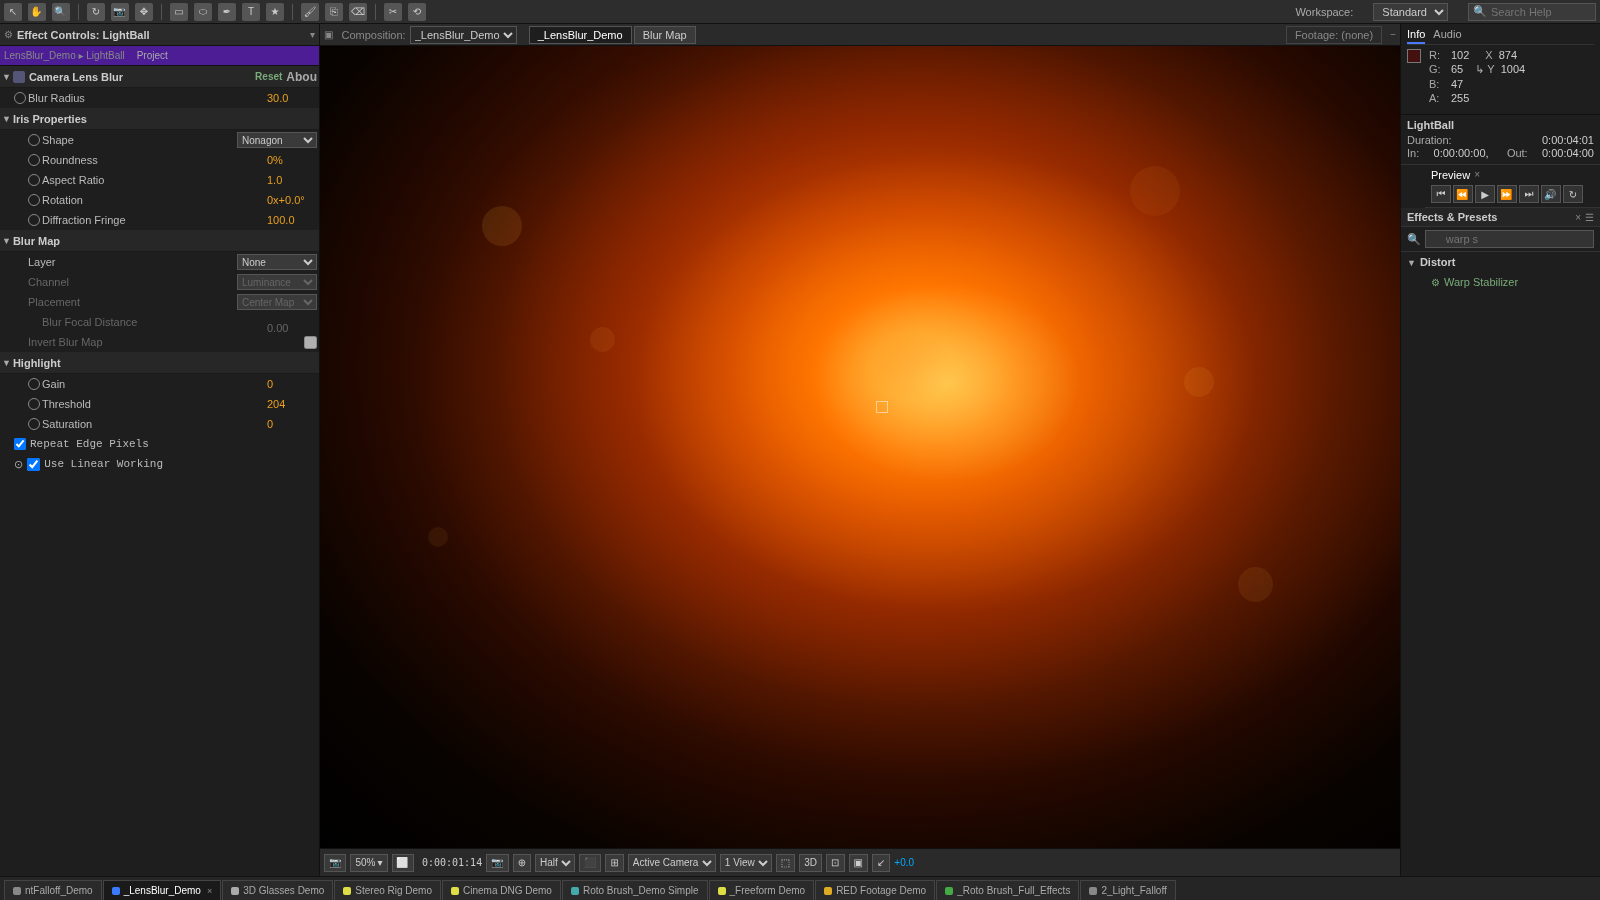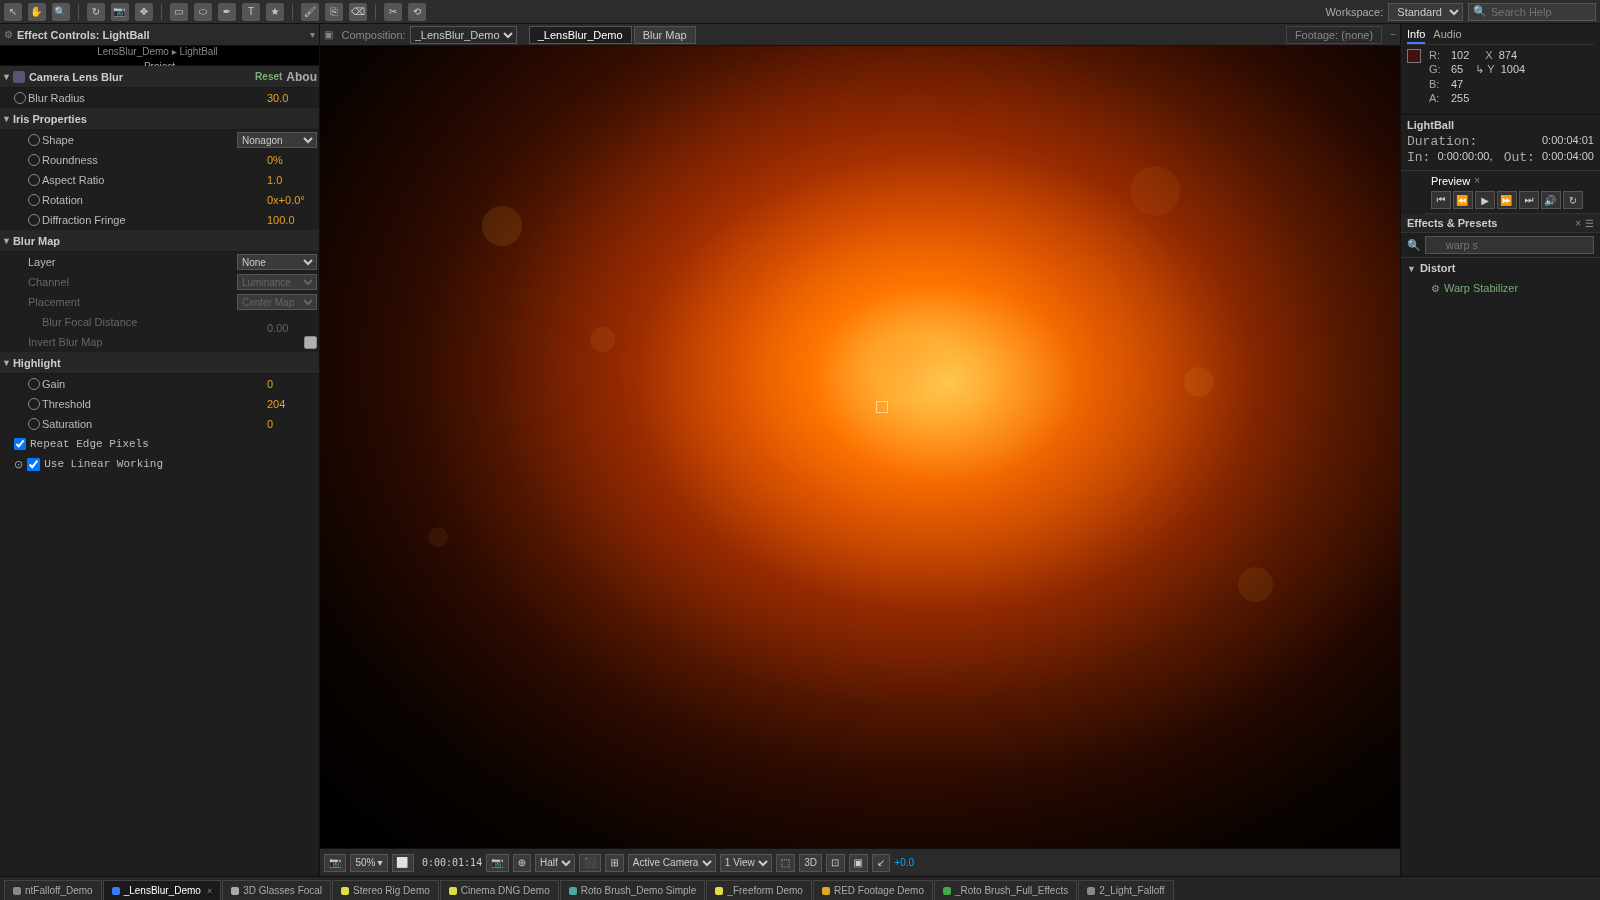--- a/index.html
+++ b/index.html
@@ -18,21 +18,21 @@
     .toolbar-icon {
       width: 18px; height: 18px;
       background: #555;
       border-radius: 2px;
       display: inline-flex; align-items: center; justify-content: center;
       font-size: 10px; cursor: pointer;
     }
     .toolbar-sep { width: 1px; height: 16px; background: #555; margin: 0 2px; }
     #workspace-area {
       margin-left: auto;
-      display: flex; align-items: center; gap: 5px;
+      display: flex; align-items: center; gap: 20px;
     }
     #workspace-label { font-size: 11px; color: #aaa; }
     #workspace-select {
       background: #3a3a3a; color: #ccc; border: 1px solid #555; padding: 1px 4px; font-size: 11px; height: 18px;
     }
     #search-help-box {
       display: flex; align-items: center; background: #3a3a3a; border: 1px solid #555; height: 18px; padding: 0 4px; gap: 4px;
     }
     #search-help-box input {
       background: transparent; border: none; color: #ccc; font-size: 11px; outline: none; width: 100px;
@@ -55,22 +55,22 @@
     }
     #effect-controls-header {
       background: #2a2a2a;
       border-bottom: 1px solid #111;
       padding: 3px 4px;
       display: flex; align-items: center; gap: 4px;
       height: 22px;
     }
     #effect-controls-header .panel-title { font-size: 11px; font-weight: bold; color: #ccc; }
     #ec-tabs {
-      display: flex; background: #000000; border-bottom: 1px solid #111;
-      height: 20px; align-items: center; padding: 0 4px; gap: 2px; flex-direction: column;
+      display: flex; background: #4c1d95; border-bottom: 1px solid #111;
+      height: 20px; align-items: center; padding: 0 4px; gap: 2px;
     }
     .ec-tab { font-size: 10px; color: #aaa; cursor: pointer; padding: 2px 6px; }
     #effect-controls-body { flex: 1; overflow-y: auto; overflow-x: hidden; }
     .ec-row {
       display: flex; align-items: center;
       height: 20px;
       padding: 0 2px;
     }
     .ec-indent-1 { padding-left: 14px; }
     .ec-indent-2 { padding-left: 28px; }
@@ -163,21 +163,21 @@
       display: flex; gap: 8px; border-bottom: 1px solid #333; margin-bottom: 4px;
     }
     .info-tab { font-size: 11px; color: #aaa; cursor: pointer; padding-bottom: 2px; }
     .info-tab.active { color: #fff; border-bottom: 2px solid #4a7aff; text-align: center; }
     .info-row { display: flex; gap: 6px; margin-bottom: 2px; }
     .info-swatch { width: 14px; height: 14px; background: #411; border: 1px solid #777; }
     .info-label { color: #aaa; font-size: 11px; width: 16px; }
     .info-val { color: #ccc; font-size: 11px; }
     #lightball-info { padding: 4px 6px; border-bottom: 1px solid #333; }
     .li-row { display: flex; justify-content: space-between; margin-bottom: 1px; }
-    .li-label { color: #aaa; font-size: 13px; font-family: Liberation Mono, monospace; }
+    .li-label { color: #aaa; font-size: 11px; }
     .li-val { color: #ccc; font-size: 11px; }
     #preview-panel { border-bottom: 1px solid #333; padding: 4px 6px; margin-left: 24px; }
     #preview-tabs { display: flex; gap: 4px; margin-bottom: 4px; }
     .prev-tab { font-size: 11px; color: #aaa; cursor: pointer; }
     .prev-tab.active { color: #fff; }
     #preview-controls {
       display: flex; gap: 2px; align-items: center;
     }
     .prev-btn {
       width: 20px; height: 18px; background: #333; border: 1px solid #555; display: flex; align-items: center; justify-content: center;
@@ -535,21 +535,21 @@
     <div class="tab-dot" style="background:#888888;"></div>
     <span>ntFalloff_Demo</span>
   </div>
   <div class="tab-item active">
     <div class="tab-dot" style="background:#3a7aff;"></div>
     <span>_LensBlur_Demo</span>
     <span style="font-size:9px;color:#888;margin-left:2px;">×</span>
   </div>
   <div class="tab-item">
     <div class="tab-dot" style="background:#aaaaaa;"></div>
-    <span>3D Glasses Focal</span>
+    <span>3D Glasses Demo</span>
   </div>
   <div class="tab-item">
     <div class="tab-dot" style="background:#dddd44;"></div>
     <span>Stereo Rig Demo</span>
   </div>
   <div class="tab-item">
     <div class="tab-dot" style="background:#dddd44;"></div>
     <span>Cinema DNG Demo</span>
   </div>
   <div class="tab-item">

